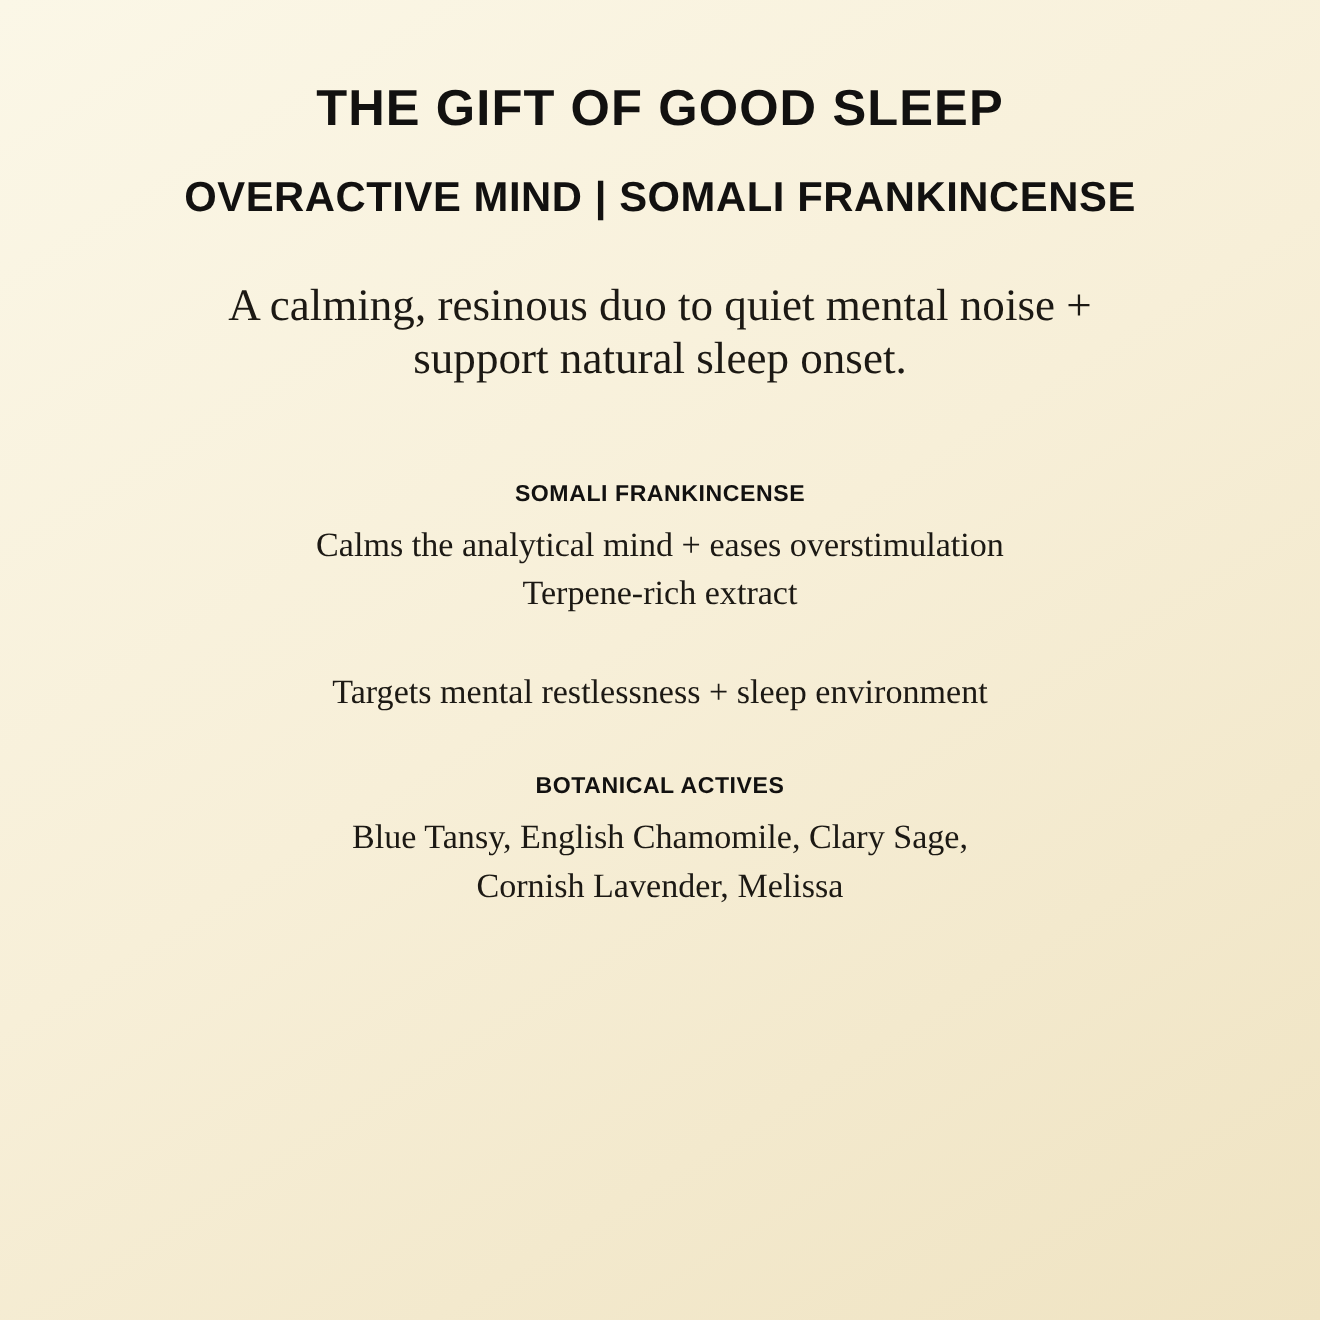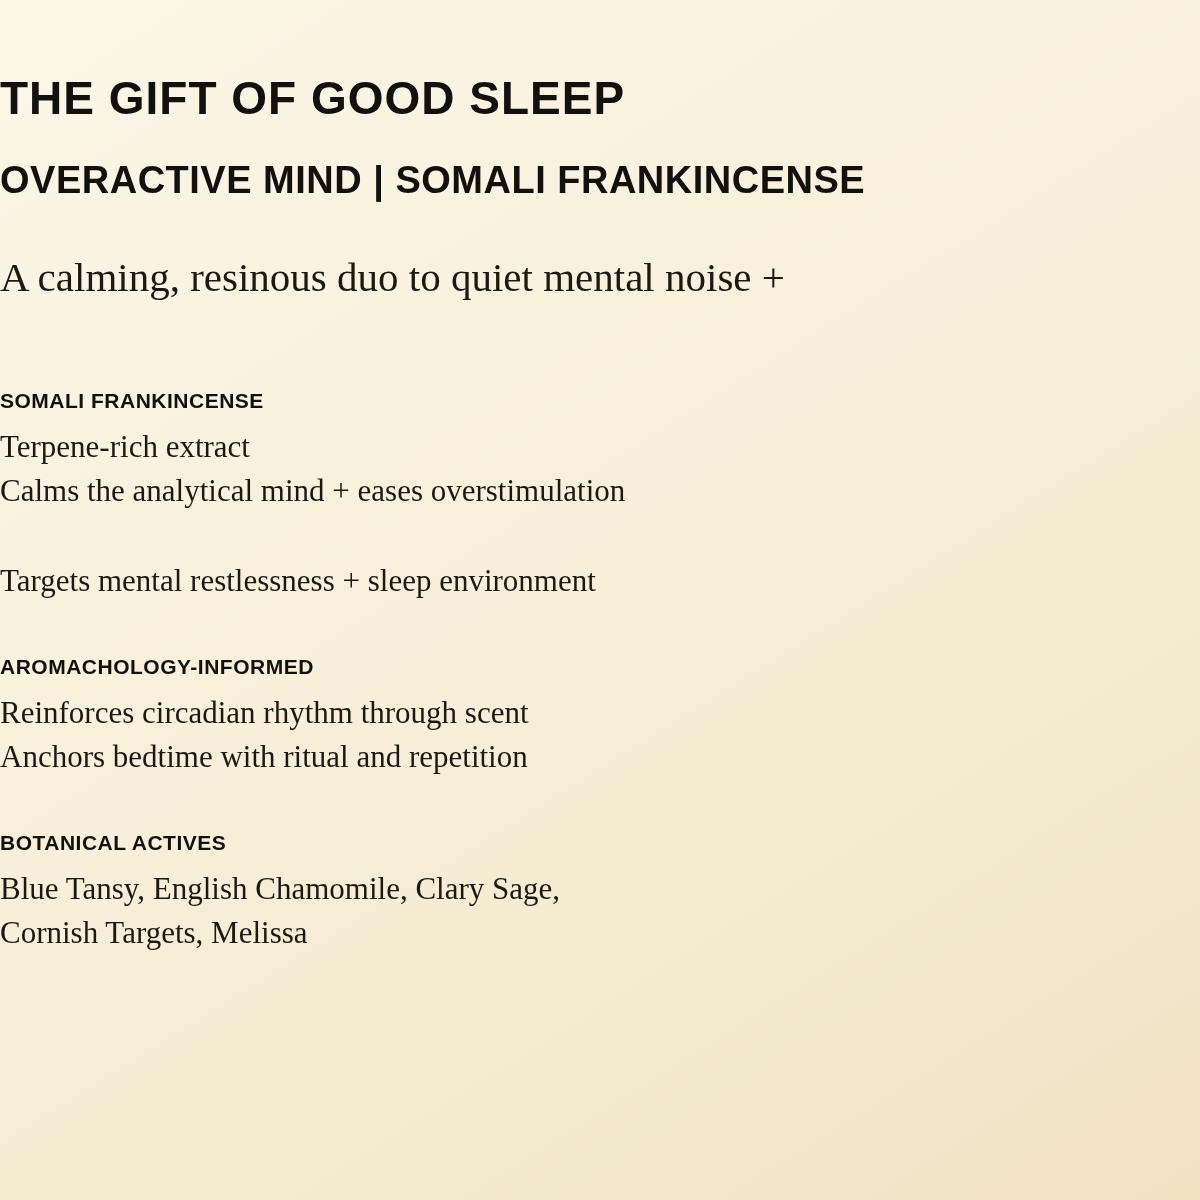--- a/index.html
+++ b/index.html
@@ -14,20 +14,21 @@
   body{
     background:linear-gradient(148deg,var(--bg-top) 0%,var(--bg-mid) 48%,var(--bg-bottom) 100%);
     font-family:"Liberation Sans",sans-serif;
     color:var(--body-color);
     overflow:hidden;
   }
   .card{
     width:1200px;
     height:1200px;
     padding-top:72px;
+    text-align:center;
   }
   .title{
     font-family:"Liberation Sans",sans-serif;
     font-weight:700;
     font-size:46px;
     line-height:1.15;
     letter-spacing:1px;
     color:var(--heading-color);
   }
   .subtitle{
@@ -69,40 +70,36 @@
 <body>
 
 <main class="card">
 
   <h1 class="title">THE GIFT OF GOOD SLEEP</h1>
 
   <h2 class="subtitle">OVERACTIVE MIND | SOMALI FRANKINCENSE</h2>
 
   <p class="intro">
     <span class="line">A calming, resinous duo to quiet mental noise +</span>
+    <span class="line">support natural sleep onset.</span>
   </p>
 
   <div class="sections">
 
     <section class="section">
       <h3 class="section-heading">SOMALI FRANKINCENSE</h3>
+      <p class="section-line">Calms the analytical mind + eases overstimulation</p>
       <p class="section-line">Terpene-rich extract</p>
-      <p class="section-line">Calms the analytical mind + eases overstimulation</p>
     </section>
 
     <section class="section">
       <p class="section-line">Targets mental restlessness + sleep environment</p>
     </section>
 
-    <section class="section">
-      <h3 class="section-heading">AROMACHOLOGY-INFORMED</h3>
-      <p class="section-line">Reinforces circadian rhythm through scent</p>
-      <p class="section-line">Anchors bedtime with ritual and repetition</p>
-    </section>
 
     <section class="section">
       <h3 class="section-heading">BOTANICAL ACTIVES</h3>
       <p class="section-line">Blue Tansy, English Chamomile, Clary Sage,</p>
-      <p class="section-line">Cornish Targets, Melissa</p>
+      <p class="section-line">Cornish Lavender, Melissa</p>
     </section>
 
   </div>
 </main>
 
 </body></html>

